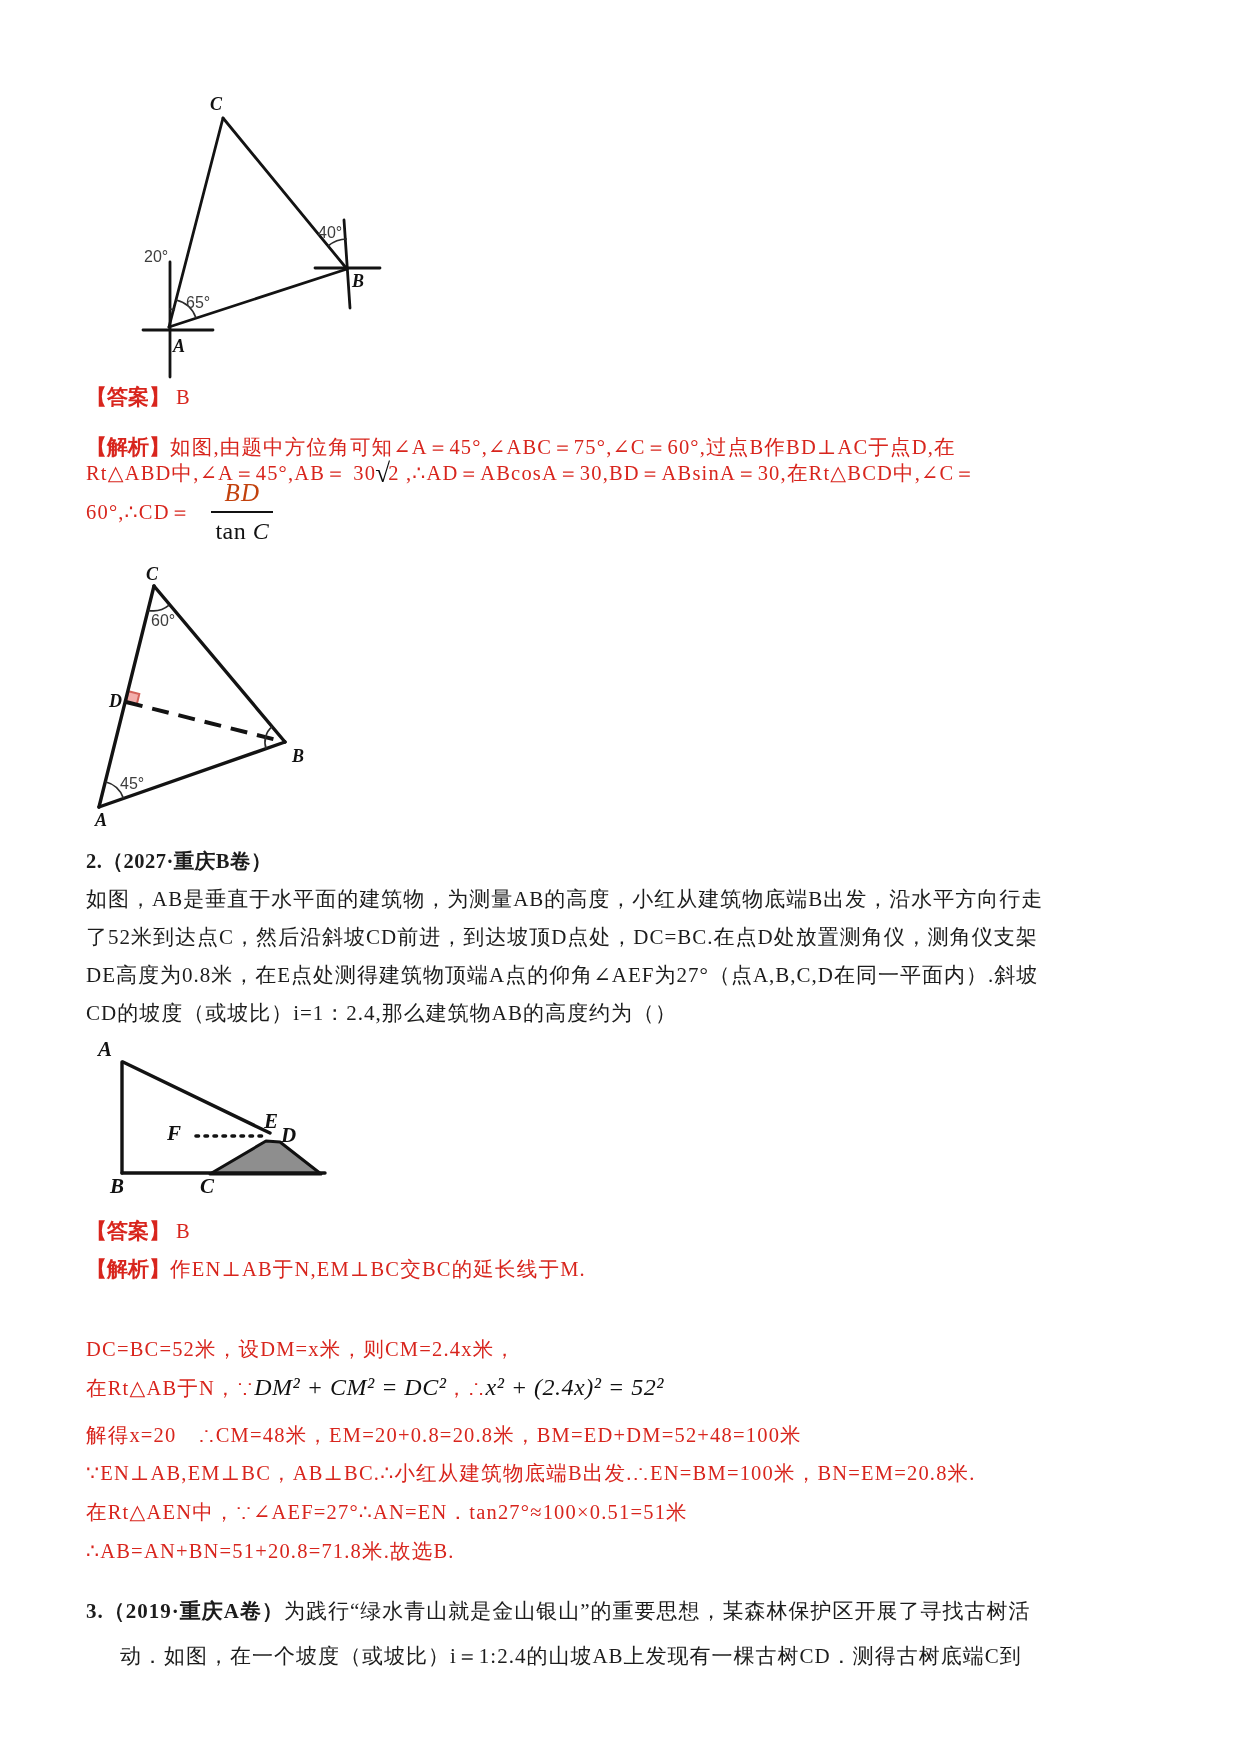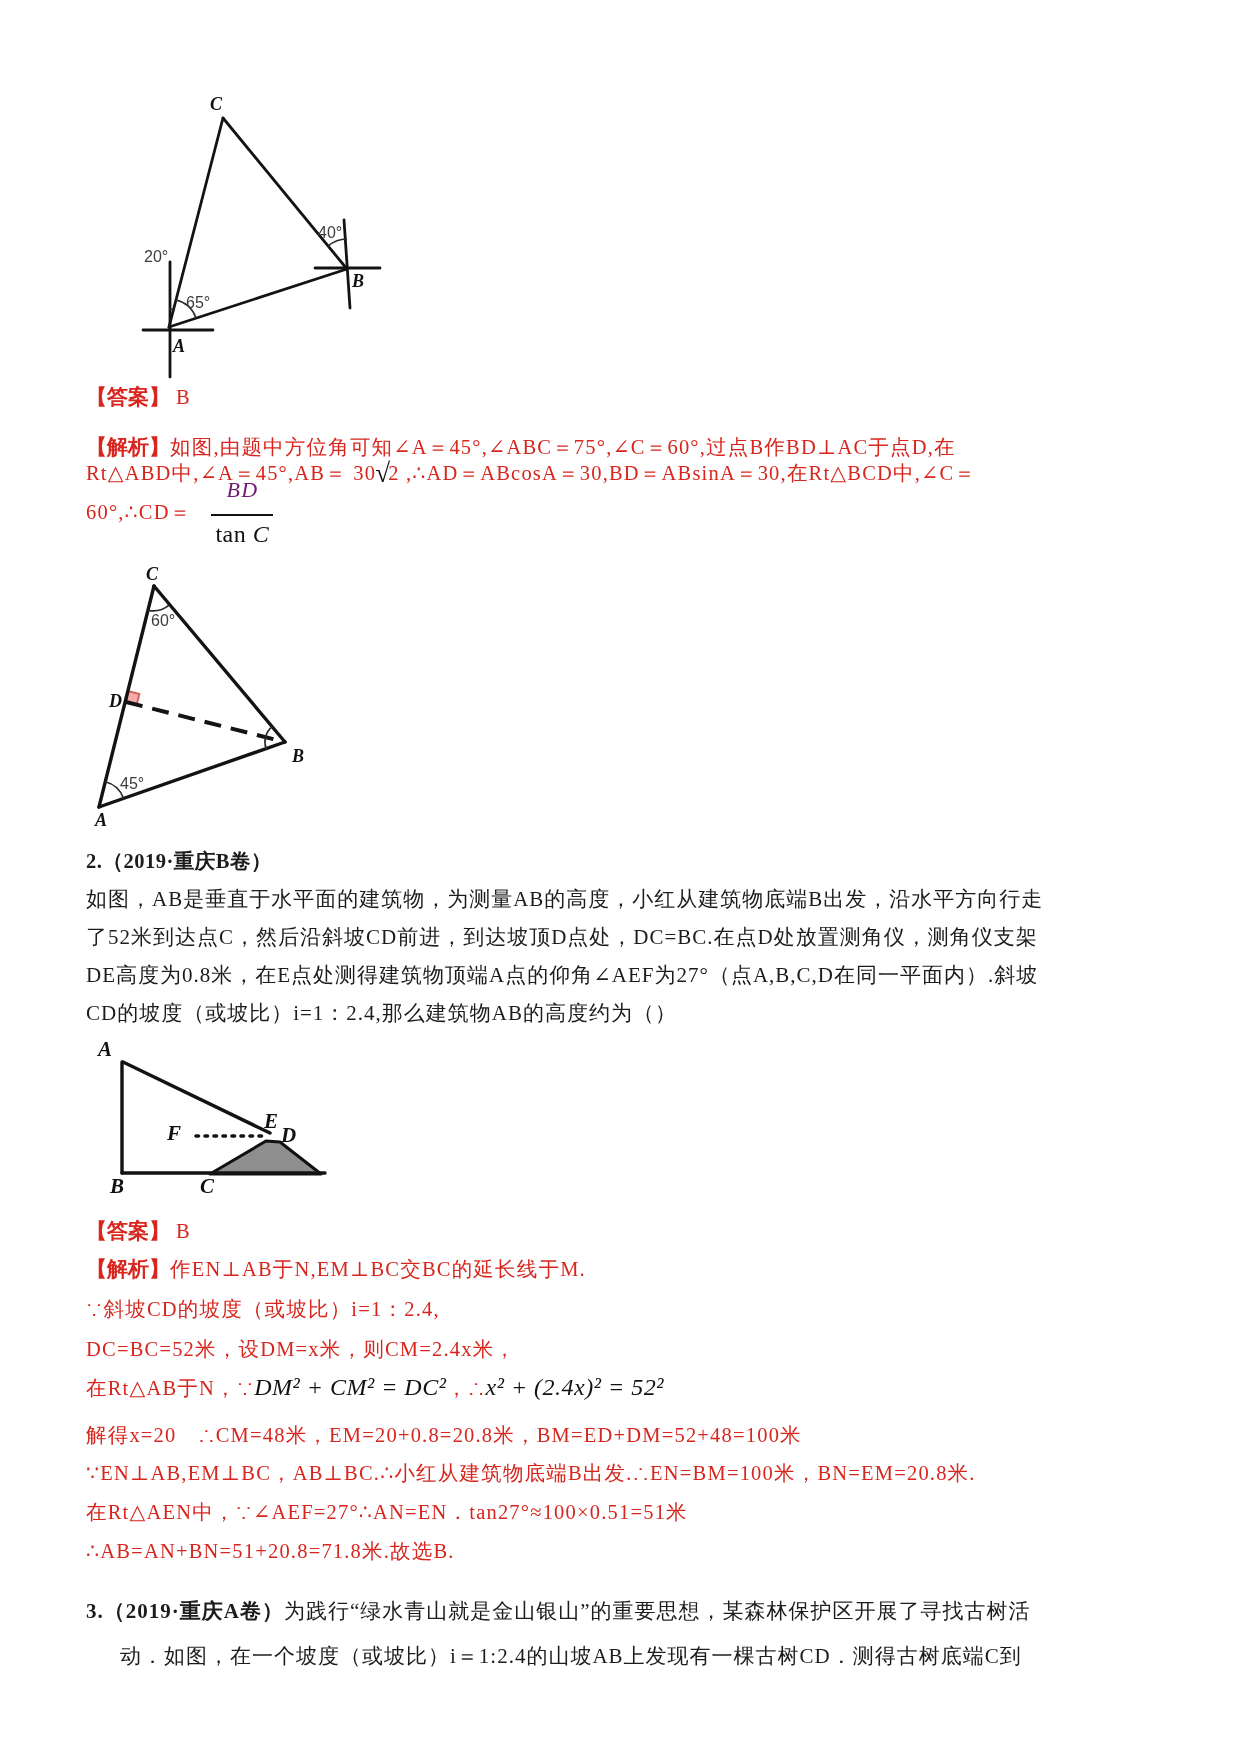--- a/index.html
+++ b/index.html
@@ -14,22 +14,22 @@
   .prob-hdr{font-weight:bold;font-size:20.5px;letter-spacing:0.5px;}
   .seg-red{color:#d8251d;}
   .seg-black{color:#1c1c1c;}
   .seg-bold{color:#1c1c1c;font-weight:bold;}
   .seg-rad{color:#0a0a0a;font-weight:900;font-size:27px;margin:0 -3px 0 -1px;vertical-align:-2px;}
   .seg-math{color:#111;font-style:italic;font-size:24px;letter-spacing:0.5px;}
   .seg-mathup{color:#111;font-size:24px;letter-spacing:0.5px;}
   
   .frac-line{display:flex;align-items:center;}
   .fraction{display:inline-block;text-align:center;vertical-align:middle;margin:0 8px;}
-  .fraction .num{display:block;border-bottom:2px solid #111;padding:0 8px 9px;
-                 color:#701a75;font-style:italic;font-size:22px;}
+  .fraction .num{display:block;border-bottom:2px solid #111;padding:0 8px 3px;
+                 color:#c2410c;font-style:italic;font-size:25px;}
   .fraction .den{display:block;padding:3px 4px 0;font-size:22px;}
   
   .fl{stroke:#131313;stroke-width:2.8;fill:none;stroke-linecap:round;}
   .fl2{stroke:#131313;stroke-width:3.4;fill:none;stroke-linecap:round;}
   .arc{stroke:#2b2b2b;stroke-width:1.7;fill:none;}
   .dash{stroke:#131313;stroke-width:4;stroke-dasharray:17 10;fill:none;}
   .dots{stroke:#131313;stroke-width:3.6;stroke-dasharray:2.5 6.5;fill:none;stroke-linecap:round;}
   .vlabel{font-family:"Liberation Serif",serif;font-style:italic;font-weight:bold;font-size:18px;fill:#111;}
   .vlabel3{font-family:"Liberation Serif",serif;font-style:italic;font-weight:bold;font-size:21px;fill:#111;}
   .alabel{font-family:"Liberation Sans",sans-serif;font-size:16px;fill:#3d3d3d;}
@@ -87,21 +87,21 @@
     <path class="arc" d="M105.3,781.8 A26,26 0 0 1 123.5,798.4"></path>
     <path class="arc" d="M266.1,748.6 A20,20 0 0 1 272.1,726.7"></path>
     <text class="vlabel" x="146" y="580">C</text>
     <text class="vlabel" x="109" y="707">D</text>
     <text class="vlabel" x="292" y="762">B</text>
     <text class="vlabel" x="95" y="826">A</text>
     <text class="alabel" x="151" y="626">60°</text>
     <text class="alabel" x="120" y="789">45°</text>
   </svg>
 
-  <div class="abs zh prob-hdr" style="left:86px;top:846px;">2.（2019·重庆B卷）</div>
+  <div class="abs zh prob-hdr" style="left:86px;top:846px;">2.（2027·重庆B卷）</div>
   <div class="abs zh" style="left:86px;top:884px;">如图，AB是垂直于水平面的建筑物，为测量AB的高度，小红从建筑物底端B出发，沿水平方向行走</div>
   <div class="abs zh" style="left:86px;top:922px;">了52米到达点C，然后沿斜坡CD前进，到达坡顶D点处，DC=BC.在点D处放置测角仪，测角仪支架</div>
   <div class="abs zh" style="left:86px;top:960px;">DE高度为0.8米，在E点处测得建筑物顶端A点的仰角∠AEF为27°（点A,B,C,D在同一平面内）.斜坡</div>
   <div class="abs zh" style="left:86px;top:998px;">CD的坡度（或坡比）i=1：2.4,那么建筑物AB的高度约为（）</div>
 
   <svg class="abs" style="left:85px;top:1032px;" width="260" height="175" viewBox="85 1032 260 175">
     <polygon class="slope" points="210,1174 266,1141 280,1142 321,1174"></polygon>
     <line class="fl2" x1="122" y1="1062" x2="122" y2="1173"></line>
     <line class="fl2" x1="122" y1="1173" x2="325" y2="1173"></line>
     <line class="fl2" x1="123" y1="1062" x2="270" y2="1133"></line>
@@ -113,21 +113,20 @@
     <text class="vlabel3" x="264" y="1128">E</text>
     <text class="vlabel3" x="281" y="1142">D</text>
   </svg>
 
   <div class="abs red-line" style="left:86px;top:1216px;">
     <span class="hdr">【答案】</span><span class="ans-val">B</span>
   </div>
   <div class="abs red-line" style="left:86px;top:1254px;">
     <span class="hdr">【解析】</span><span>作EN⊥AB于N,EM⊥BC交BC的延长线于M.</span>
   </div>
-  <div class="abs red-line" style="left:86px;top:1294px;">∵斜坡CD的坡度（或坡比）i=1：2.4,</div>
   <div class="abs red-line" style="left:86px;top:1334px;">DC=BC=52米，设DM=x米，则CM=2.4x米，</div>
   <div class="abs red-line" style="left:86px;top:1372px;"><span class="seg-red">在Rt△AB于N，∵</span><span class="seg-math">DM² + CM² = DC²</span><span class="seg-red">，∴</span><span class="seg-math">x² + (2.4x)² = 52²</span></div>
   <div class="abs red-line" style="left:86px;top:1420px;">解得x=20　∴CM=48米，EM=20+0.8=20.8米，BM=ED+DM=52+48=100米</div>
   <div class="abs red-line" style="left:86px;top:1458px;">∵EN⊥AB,EM⊥BC，AB⊥BC.∴小红从建筑物底端B出发.∴EN=BM=100米，BN=EM=20.8米.</div>
   <div class="abs red-line" style="left:86px;top:1497px;">在Rt△AEN中，∵∠AEF=27°∴AN=EN．tan27°≈100×0.51=51米</div>
   <div class="abs red-line" style="left:86px;top:1536px;">∴AB=AN+BN=51+20.8=71.8米.故选B.</div>
 
   <div class="abs zh" style="left:86px;top:1596px;"><span class="seg-bold">3.（2019·重庆A卷）</span><span class="seg-black">为践行“绿水青山就是金山银山”的重要思想，某森林保护区开展了寻找古树活</span></div>
   <div class="abs zh" style="left:120px;top:1641px;">动．如图，在一个坡度（或坡比）i＝1:2.4的山坡AB上发现有一棵古树CD．测得古树底端C到</div>
 

